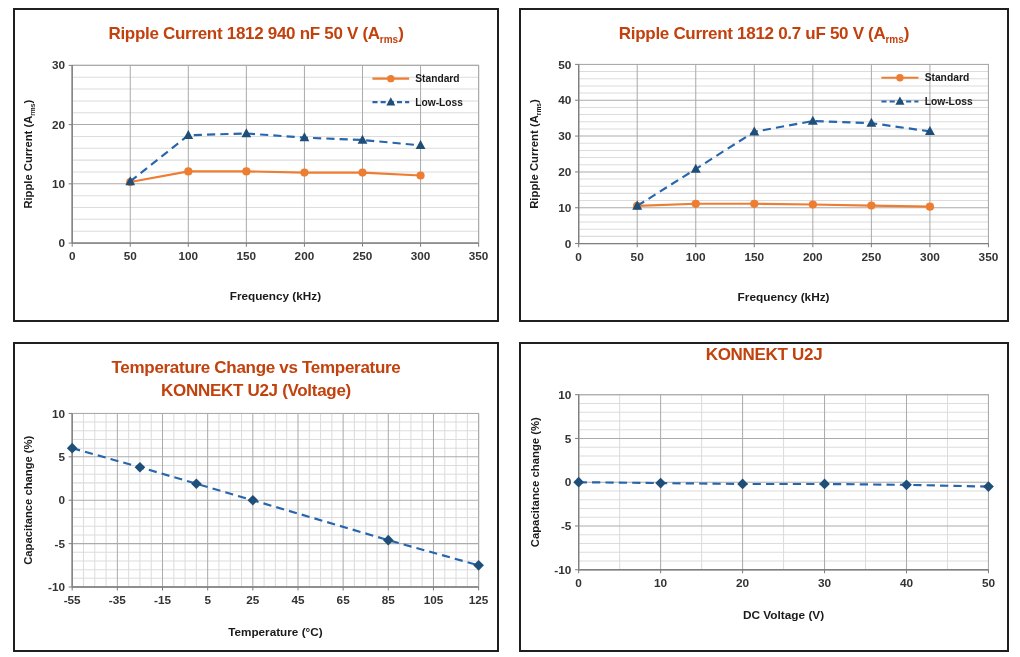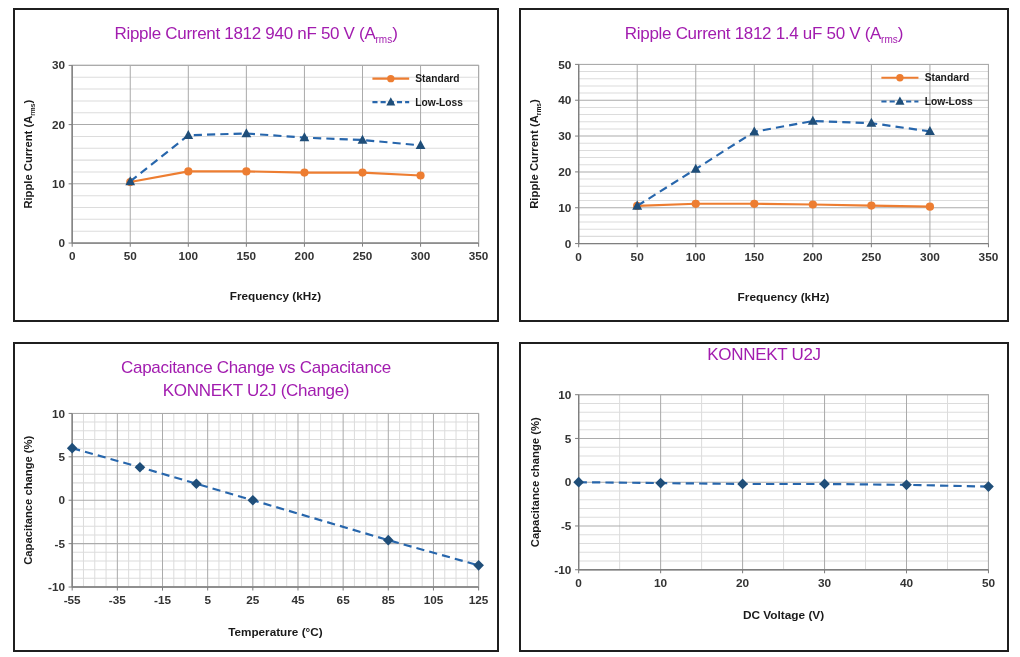--- a/index.html
+++ b/index.html
@@ -17,22 +17,22 @@
     box-sizing:border-box;
   }
   .panel {
     border:2px solid #1f1f1f;
     background:#ffffff;
     box-sizing:border-box;
     display:flex; flex-direction:column; align-items:center;
     overflow:hidden;
   }
   .chart-title, .chart-subtitle {
-    font-size:17px; font-weight:normal; text-align:center;
-    line-height:1.3; letter-spacing:-0.3px; color:#a21caf;
+    font-size:17px; font-weight:bold; text-align:center;
+    line-height:1.3; letter-spacing:-0.3px; color:#c2410c;
     white-space:nowrap;
   }
   .chart-title { margin-top:13px; }
   .chart-subtitle { margin-top:0px; }
   .chart-subtitle:empty { display:none; }
   .chart-title .sub { font-size:10px; vertical-align:sub; letter-spacing:0; }
   svg.chart { display:block; width:100%; flex:1; }
   text { font-family:"Liberation Sans", sans-serif; }
 </style>
 </head>
@@ -124,21 +124,21 @@
           <circle cx="368" cy="23" r="3.6" fill="#ED7D31"></circle>
           <text x="392" y="26.5" font-size="10" font-weight="600" fill="#1A1A1A">Standard</text>
           <line x1="350" x2="386" y1="46" y2="46" stroke="#2766AC" stroke-width="2" stroke-dasharray="5,3"></line>
           <polygon points="368,41.2 372.40000000000003,49.199999999999996 363.59999999999997,49.199999999999996" fill="#1F4E79"></polygon>
           <text x="392" y="49.5" font-size="10" font-weight="600" fill="#1A1A1A">Low-Loss</text>
         </g>
       </svg>
   </div>
 
   <div class="panel">
-    <div class="chart-title"><span>Ripple Current 1812 1.4 uF 50 V (A</span><span class="sub">rms</span><span>)</span></div>
+    <div class="chart-title"><span>Ripple Current 1812 0.7 uF 50 V (A</span><span class="sub">rms</span><span>)</span></div>
 
     <svg class="chart" viewBox="0 0 472 250" preserveAspectRatio="xMidYMid meet">
         <g>
           <line x1="56" x2="454" y1="177.04" y2="177.04" stroke="#DCDCDC" stroke-width="1"></line>
           <line x1="56" x2="454" y1="170.08" y2="170.08" stroke="#DCDCDC" stroke-width="1"></line>
           <line x1="56" x2="454" y1="163.12" y2="163.12" stroke="#DCDCDC" stroke-width="1"></line>
           <line x1="56" x2="454" y1="156.16" y2="156.16" stroke="#DCDCDC" stroke-width="1"></line>
           <line x1="56" x2="454" y1="142.24" y2="142.24" stroke="#DCDCDC" stroke-width="1"></line>
           <line x1="56" x2="454" y1="135.28" y2="135.28" stroke="#DCDCDC" stroke-width="1"></line>
           <line x1="56" x2="454" y1="128.32" y2="128.32" stroke="#DCDCDC" stroke-width="1"></line>
@@ -228,22 +228,22 @@
           <circle cx="368" cy="23" r="3.6" fill="#ED7D31"></circle>
           <text x="392" y="26.5" font-size="10" font-weight="600" fill="#1A1A1A">Standard</text>
           <line x1="350" x2="386" y1="46" y2="46" stroke="#2766AC" stroke-width="2" stroke-dasharray="5,3"></line>
           <polygon points="368,41.2 372.40000000000003,49.199999999999996 363.59999999999997,49.199999999999996" fill="#1F4E79"></polygon>
           <text x="392" y="49.5" font-size="10" font-weight="600" fill="#1A1A1A">Low-Loss</text>
         </g>
       </svg>
   </div>
 
   <div class="panel">
-    <div class="chart-title"><span>Capacitance Change vs Capacitance</span><span class="sub"></span><span></span></div>
-    <div class="chart-subtitle">KONNEKT U2J (Change)</div>
+    <div class="chart-title"><span>Temperature Change vs Temperature</span><span class="sub"></span><span></span></div>
+    <div class="chart-subtitle">KONNEKT U2J (Voltage)</div>
     <svg class="chart" viewBox="0 0 472 236" preserveAspectRatio="xMidYMid meet">
         <g>
           <line x1="56" x2="454" y1="169.5" y2="169.5" stroke="#DCDCDC" stroke-width="1"></line>
           <line x1="56" x2="454" y1="161" y2="161" stroke="#DCDCDC" stroke-width="1"></line>
           <line x1="56" x2="454" y1="152.5" y2="152.5" stroke="#DCDCDC" stroke-width="1"></line>
           <line x1="56" x2="454" y1="144" y2="144" stroke="#DCDCDC" stroke-width="1"></line>
           <line x1="56" x2="454" y1="126.99999999999999" y2="126.99999999999999" stroke="#DCDCDC" stroke-width="1"></line>
           <line x1="56" x2="454" y1="118.5" y2="118.5" stroke="#DCDCDC" stroke-width="1"></line>
           <line x1="56" x2="454" y1="110" y2="110" stroke="#DCDCDC" stroke-width="1"></line>
           <line x1="56" x2="454" y1="101.50000000000001" y2="101.50000000000001" stroke="#DCDCDC" stroke-width="1"></line>

